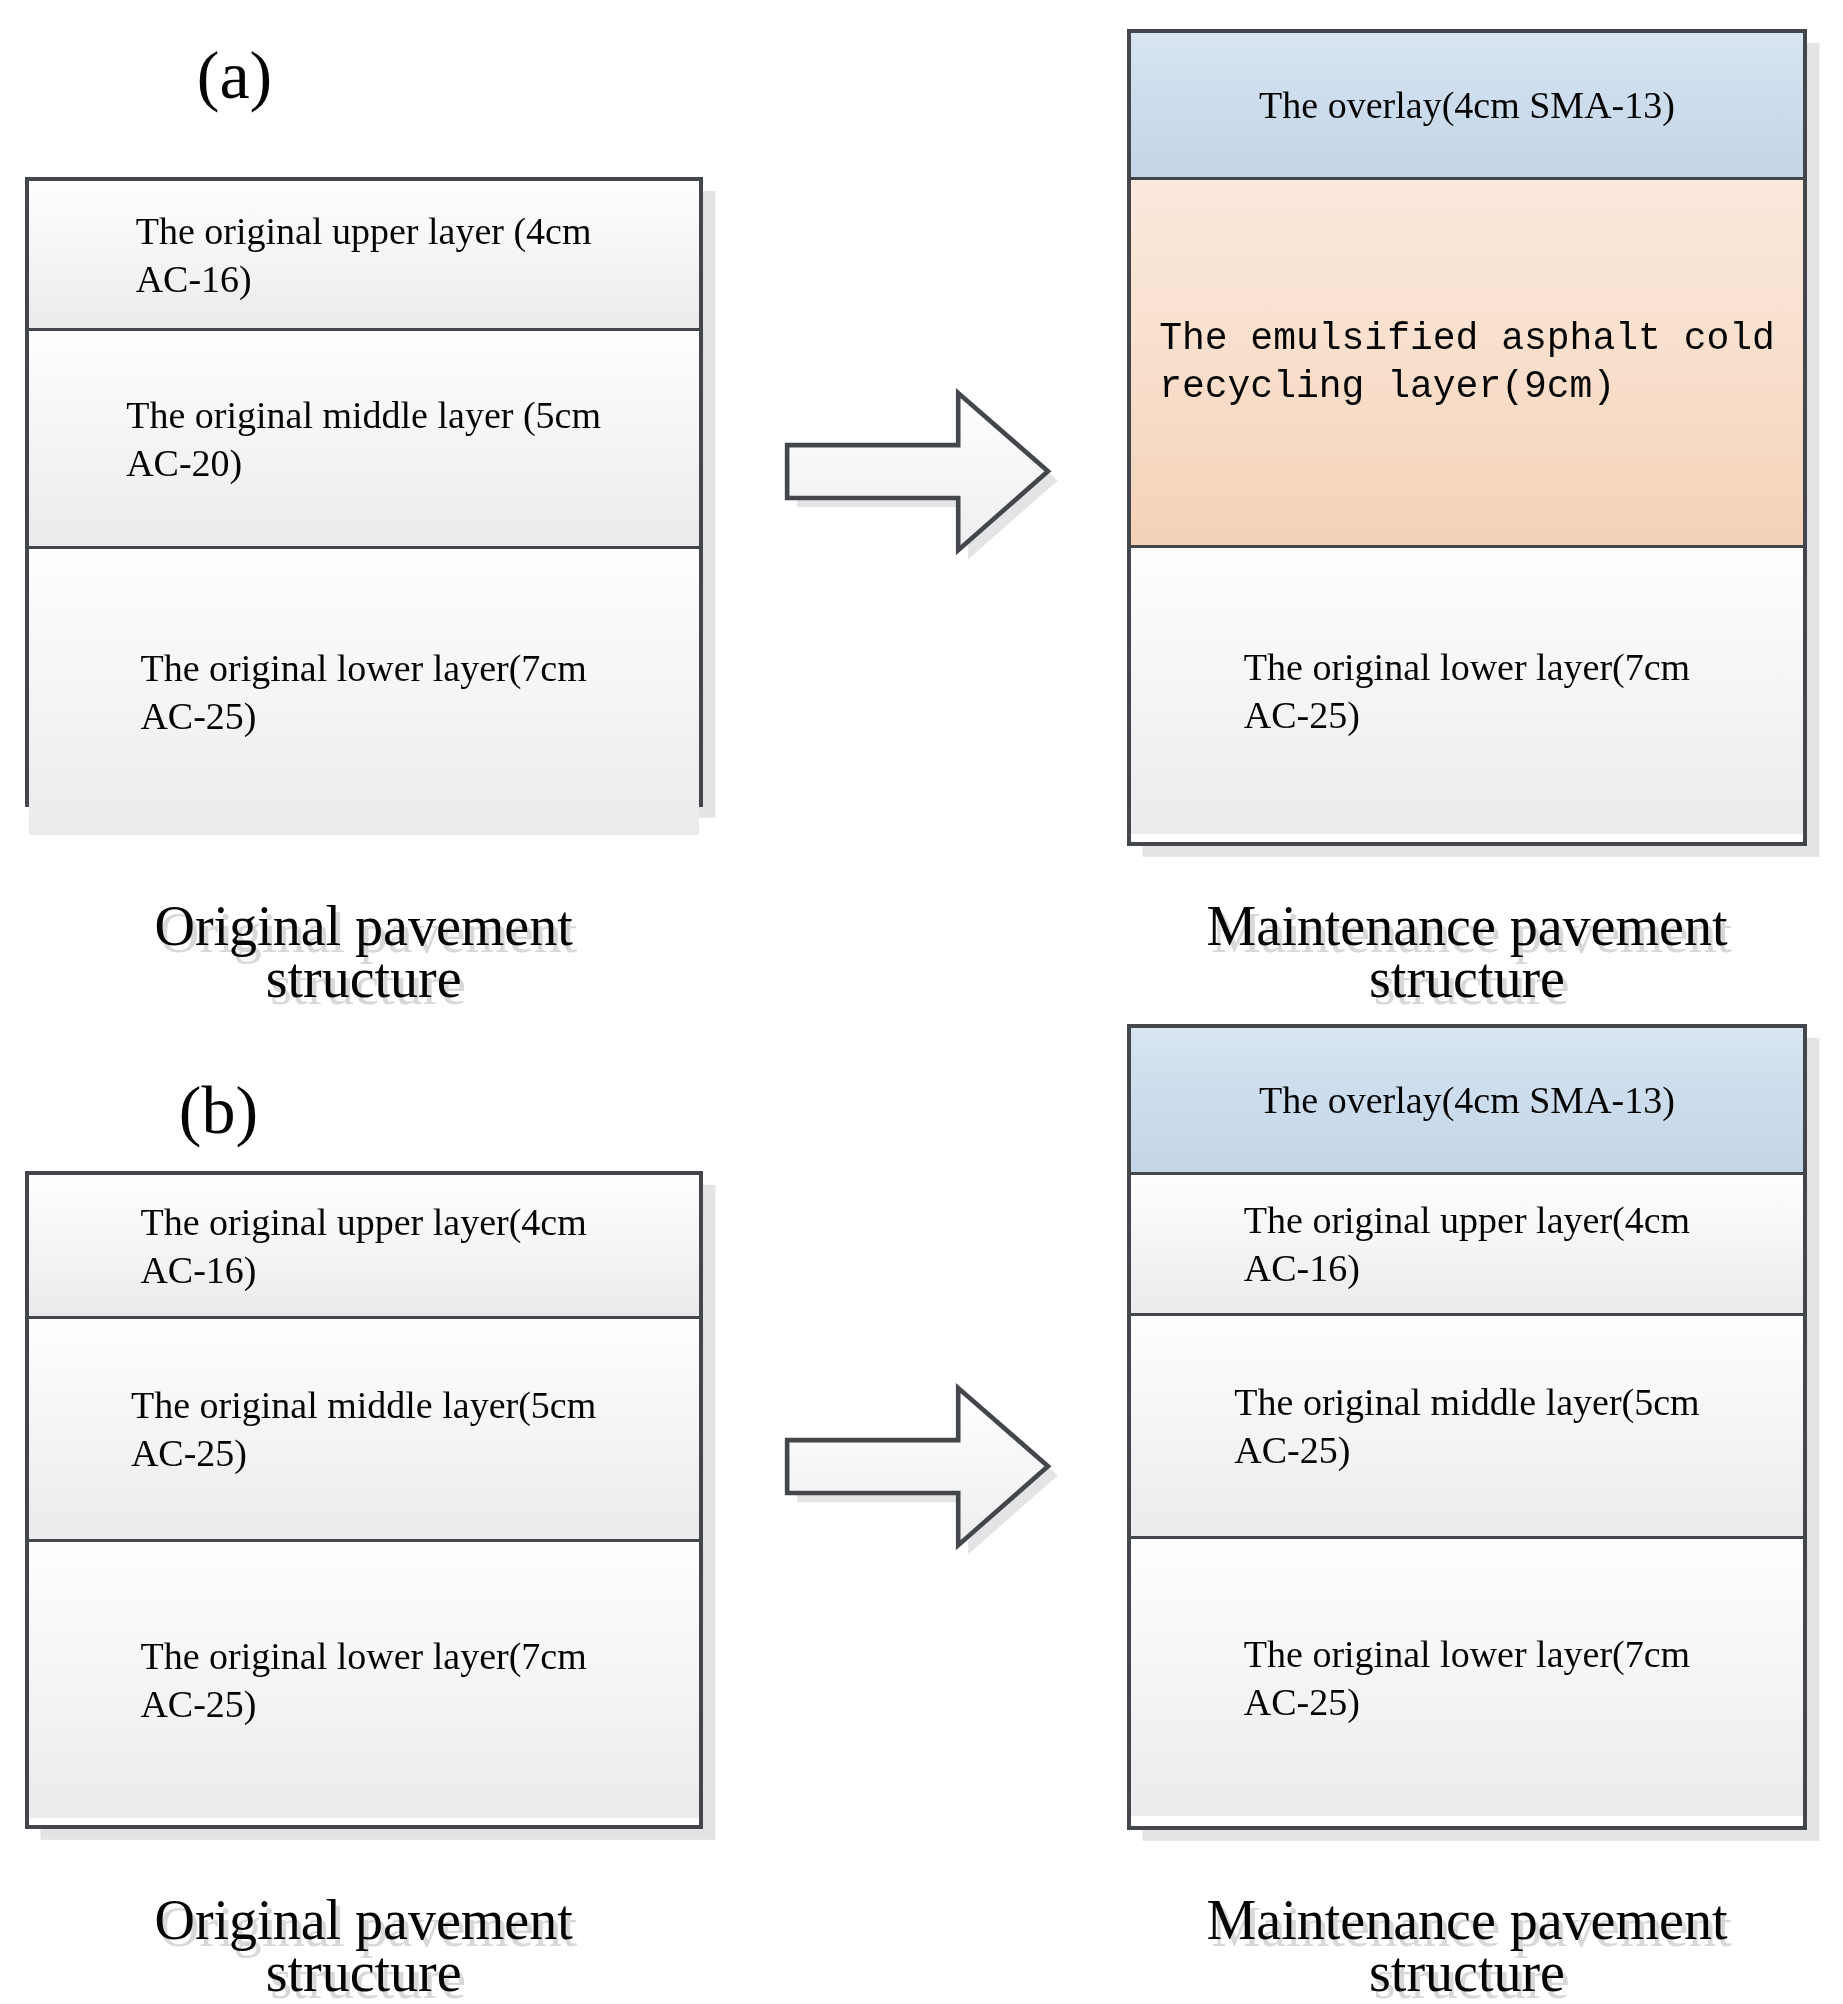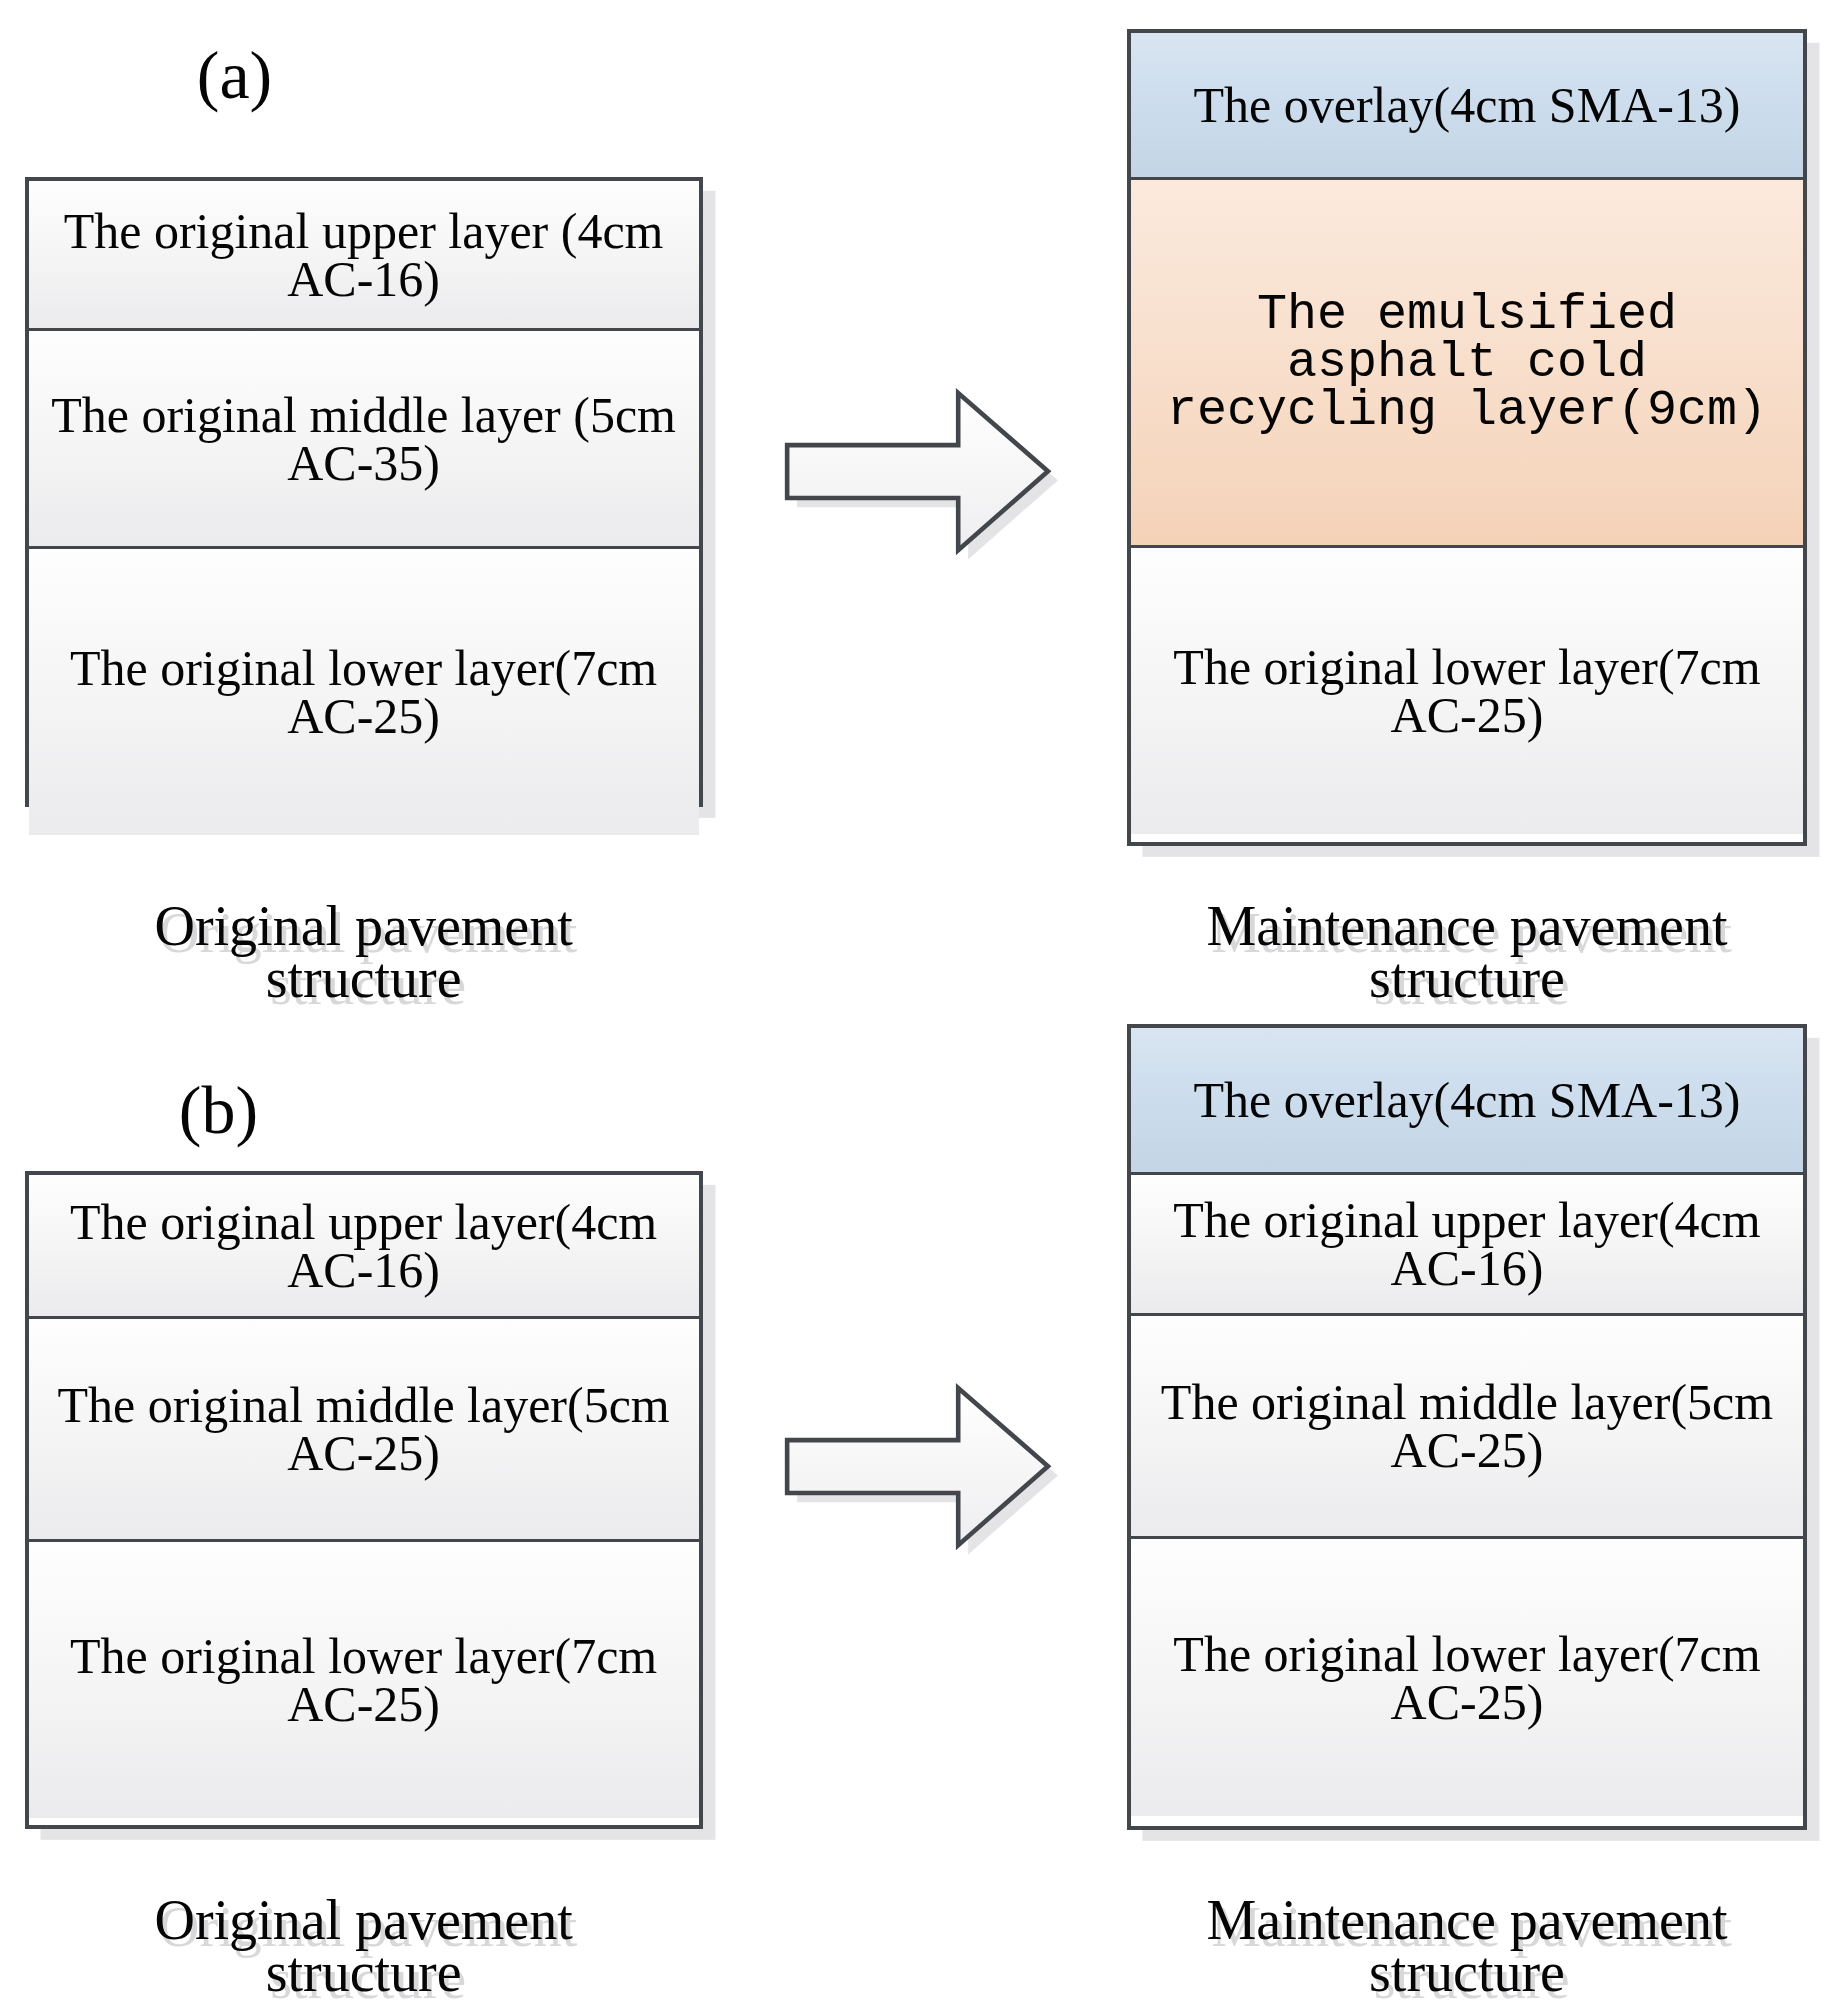--- a/index.html
+++ b/index.html
@@ -24,22 +24,22 @@
     box-shadow:14px 12.3px 0 -1.5px #e4e4e6;
     display:flex;
     flex-direction:column;
     background:#ffffff;
   }
   .layer{
     flex:0 0 auto;
     display:flex;
     align-items:center;
     justify-content:center;
-    text-align:center;
-    font-size:50px;
+    text-align:left;
+    font-size:38px;
     line-height:48px;
     padding:0 19px;
     box-sizing:border-box;
   }
   .layer + .layer{border-top:3.1px solid #43464b;}
   .layer .layer-text{white-space:pre-line;}
   .layer.gray{background:linear-gradient(to bottom,#fefefe 0%,#f4f4f5 55%,#ebebed 100%);}
   .layer.blue{background:linear-gradient(to bottom,#d9e5f1 0%,#cddded 45%,#c3d5e6 100%);}
   .layer.orange{background:linear-gradient(to bottom,#fbe9dc 0%,#f8dfcc 50%,#f4d2b8 100%);font-family:Liberation Mono, monospace;}
   .caption{
@@ -57,21 +57,21 @@
 
 <div class="panel-label" style="left:150px;top:37px;">(a)</div>
 
 <div class="box" style="left:24.6px;top:177px;width:678px;height:630px;">
   <div class="layer gray" style="flex-basis:147px;">
     <span class="layer-text">The original upper layer (4cm
 AC-16)</span>
   </div>
   <div class="layer gray" style="flex-basis:218px;">
     <span class="layer-text">The original middle layer (5cm
-AC-35)</span>
+AC-20)</span>
   </div>
   <div class="layer gray" style="flex-basis:289px;">
     <span class="layer-text">The original lower layer(7cm
 AC-25)</span>
   </div>
 </div>
 
 <svg class="arrow" style="left:781px;top:385px;" width="280" height="177" viewBox="0 0 365 230">
   <defs>
     <linearGradient id="ga" x1="0" y1="0" x2="0" y2="1">

